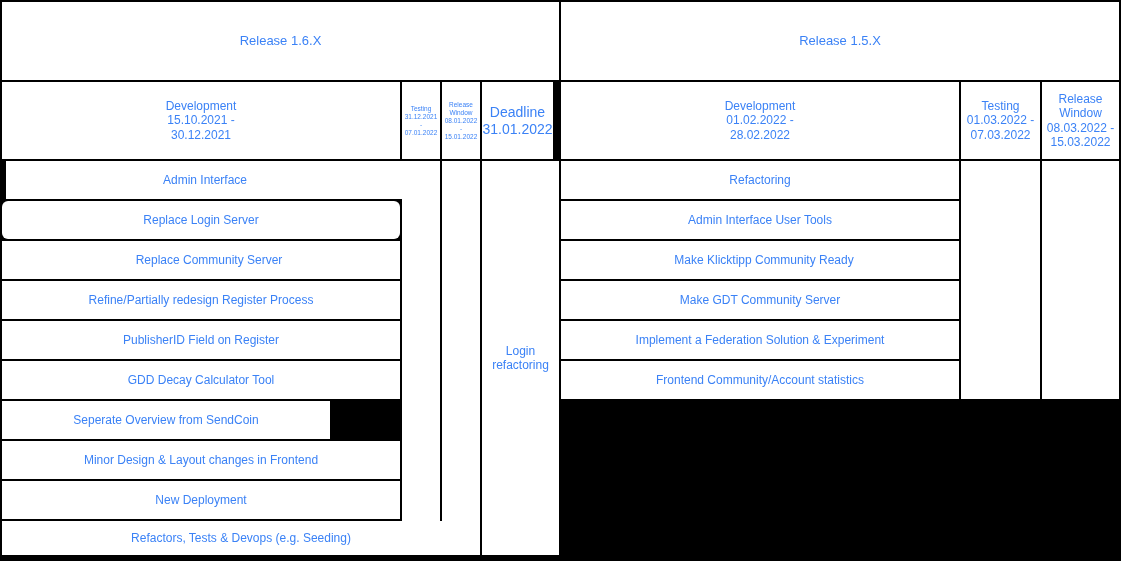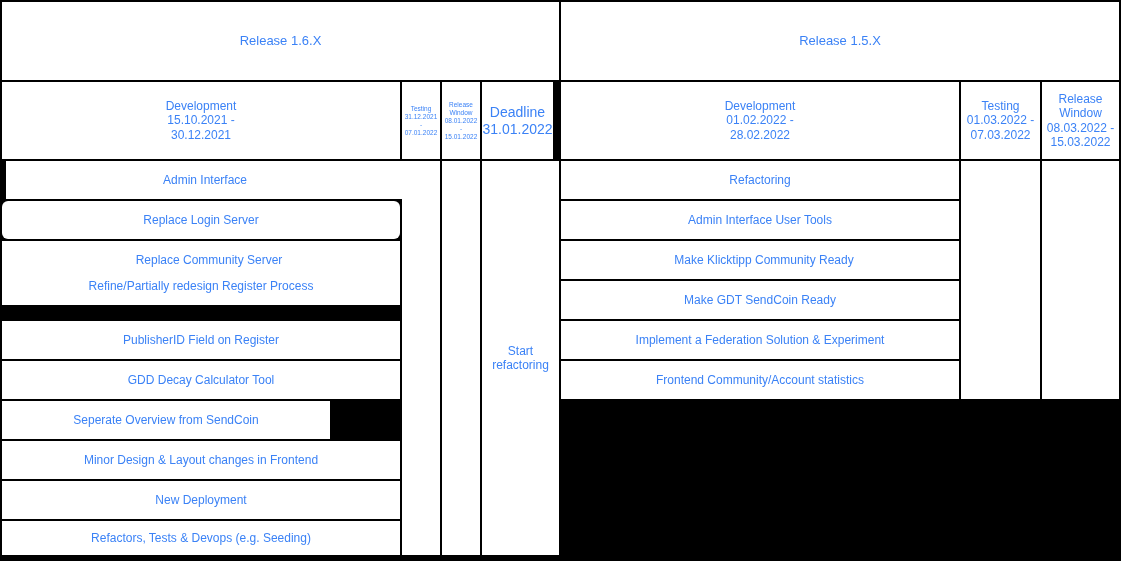--- a/index.html
+++ b/index.html
@@ -58,52 +58,52 @@
 08.01.2022
 -
 15.01.2022</div>
 
   <div class="cell fs-deadline" style="left:482px;top:82px;width:71px;height:77px;">Deadline
 31.01.2022</div>
 
   <div class="cell fs-task" style="left:6px;top:161px;width:398px;height:38px;">Admin Interface</div>
   <div class="cell fs-task" style="left:2px;top:201px;width:398px;height:38px;border-radius:6px;">Replace Login Server</div>
   <div class="cell fs-task" style="left:2px;top:241px;width:398px;height:38px;padding-left:16px;">Replace Community Server</div>
-  <div class="cell fs-task" style="left:2px;top:267px;width:398px;height:38px;">Refine/Partially redesign Register Process</div>
+  <div class="cell fs-task" style="left:2px;top:281px;width:398px;height:38px;">Refine/Partially redesign Register Process</div>
   <div class="cell fs-task" style="left:2px;top:321px;width:398px;height:38px;">PublisherID Field on Register</div>
   <div class="cell fs-task" style="left:2px;top:361px;width:398px;height:38px;">GDD Decay Calculator Tool</div>
   <div class="cell fs-task" style="left:2px;top:401px;width:328px;height:38px;">Seperate Overview from SendCoin</div>
   <div class="cell fs-task" style="left:2px;top:441px;width:398px;height:38px;">Minor Design &amp; Layout changes in Frontend</div>
   <div class="cell fs-task" style="left:2px;top:481px;width:398px;height:38px;">New Deployment</div>
-  <div class="cell fs-task" style="left:2px;top:521px;width:398px;height:34px;">Refactors, Tests &amp; Devops (e.g. Seeding)</div>
+  <div class="cell fs-task" style="left:2px;top:521px;width:478px;height:34px;">Refactors, Tests &amp; Devops (e.g. Seeding)</div>
 
   <div class="cell" style="left:402px;top:161px;width:38px;height:394px;"></div>
   <div class="cell" style="left:442px;top:161px;width:38px;height:394px;"></div>
-  <div class="cell fs-task" style="left:482px;top:161px;width:77px;height:394px;">Start
+  <div class="cell fs-task" style="left:482px;top:161px;width:77px;height:394px;">Login
 refactoring</div>
 
   <div class="cell fs-title" style="left:561px;top:2px;width:558px;height:78px;">Release 1.5.X</div>
 
   <div class="cell fs-header" style="left:561px;top:82px;width:398px;height:77px;">Development
 01.02.2022 -
 28.02.2022</div>
 
   <div class="cell fs-header" style="left:961px;top:82px;width:79px;height:77px;">Testing
 01.03.2022 -
 07.03.2022</div>
 
   <div class="cell fs-header" style="left:1042px;top:82px;width:77px;height:77px;">Release
 Window
 08.03.2022 -
 15.03.2022</div>
 
   <div class="cell fs-task" style="left:561px;top:161px;width:398px;height:38px;">Refactoring</div>
   <div class="cell fs-task" style="left:561px;top:201px;width:398px;height:38px;">Admin Interface User Tools</div>
   <div class="cell fs-task" style="left:561px;top:241px;width:398px;height:38px;padding-left:8px;">Make Klicktipp Community Ready</div>
-  <div class="cell fs-task" style="left:561px;top:281px;width:398px;height:38px;">Make GDT SendCoin Ready</div>
+  <div class="cell fs-task" style="left:561px;top:281px;width:398px;height:38px;">Make GDT Community Server</div>
   <div class="cell fs-task" style="left:561px;top:321px;width:398px;height:38px;">Implement a Federation Solution &amp; Experiment</div>
   <div class="cell fs-task" style="left:561px;top:361px;width:398px;height:38px;">Frontend Community/Account statistics</div>
 
   <div class="cell" style="left:961px;top:161px;width:79px;height:238px;"></div>
   <div class="cell" style="left:1042px;top:161px;width:77px;height:238px;"></div>
 
   <div class="redacted" style="left:559px;top:399px;width:562px;height:162px;"></div>
 
 </div>
 

